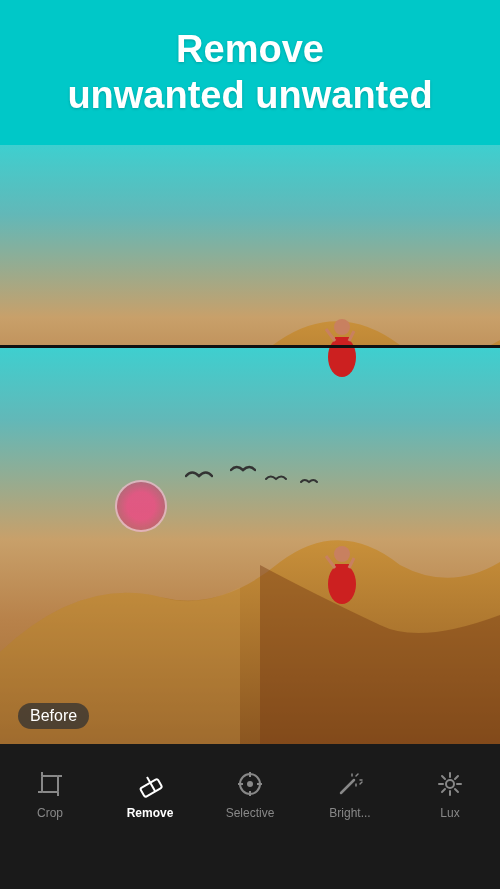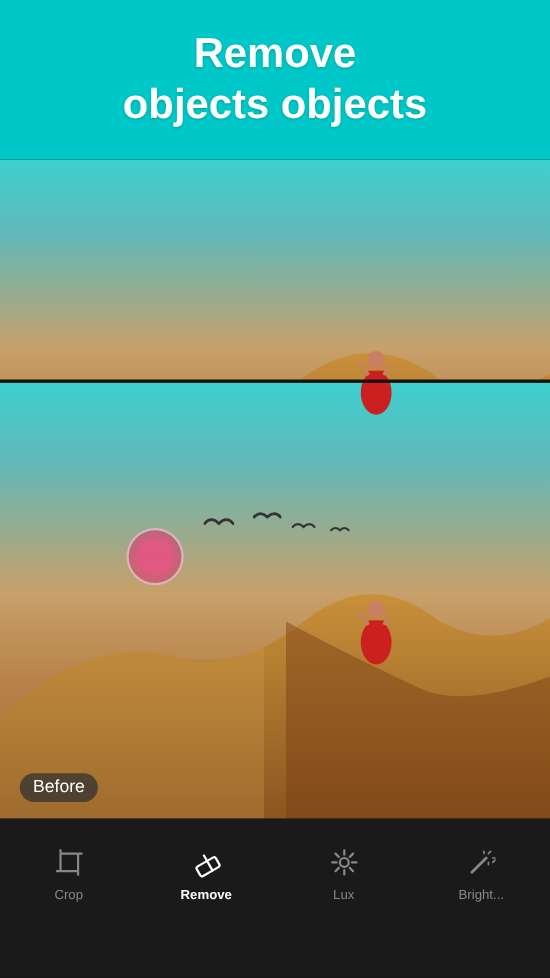--- a/index.html
+++ b/index.html
@@ -177,21 +177,21 @@
       left: 0;
       z-index: 10;
     }
   </style>
 </head>
 <body>
 
 <div class="header">
   <div class="header-title">
     <span>Remove</span><br>
-    <span>objects objects</span>
+    <span>unwanted unwanted</span>
   </div>
 </div>
 
 <div class="after-panel">
 
   <svg class="dune-svg-after" viewBox="0 0 500 200" xmlns="http://www.w3.org/2000/svg" preserveAspectRatio="none" height="200">
     <defs>
       <linearGradient id="dune-grad-a" x1="0%" y1="0%" x2="0%" y2="100%">
         <stop offset="0%" style="stop-color:#c8903a;stop-opacity:1"></stop>
         <stop offset="100%" style="stop-color:#8a5520;stop-opacity:1"></stop>
@@ -290,47 +290,60 @@
     <div class="tool-icon">
       <svg width="30" height="30" viewBox="0 0 30 30" fill="none" xmlns="http://www.w3.org/2000/svg">
 
         <rect x="4" y="14" width="20" height="10" rx="2" stroke="#fff" stroke-width="2" fill="none" transform="rotate(-30 15 15)"></rect>
         <line x1="12" y1="8" x2="20" y2="22" stroke="#fff" stroke-width="2"></line>
       </svg>
     </div>
     <span class="tool-label">Remove</span>
   </div>
 
-
+  <div class="tool-item">
+    <div class="tool-icon">
+      <svg width="28" height="28" viewBox="0 0 28 28" fill="none" xmlns="http://www.w3.org/2000/svg">
+        <circle cx="14" cy="14" r="10" stroke="#888" stroke-width="2" fill="none"></circle>
+        <circle cx="14" cy="14" r="3" fill="#888"></circle>
+        <line x1="14" y1="2" x2="14" y2="7" stroke="#888" stroke-width="2"></line>
+        <line x1="14" y1="21" x2="14" y2="26" stroke="#888" stroke-width="2"></line>
+        <line x1="2" y1="14" x2="7" y2="14" stroke="#888" stroke-width="2"></line>
+        <line x1="21" y1="14" x2="26" y2="14" stroke="#888" stroke-width="2"></line>
+      </svg>
+    </div>
+    <span class="tool-label">Selective</span>
+  </div>
+
+
+  <div class="tool-item">
+    <div class="tool-icon">
+      <svg width="28" height="28" viewBox="0 0 28 28" fill="none" xmlns="http://www.w3.org/2000/svg">
+
+        <line x1="5" y1="23" x2="18" y2="10" stroke="#888" stroke-width="2.5" stroke-linecap="round"></line>
+        <line x1="20" y1="6" x2="22" y2="4" stroke="#888" stroke-width="1.5" stroke-linecap="round"></line>
+        <line x1="24" y1="10" x2="26" y2="10" stroke="#888" stroke-width="1.5" stroke-linecap="round"></line>
+        <line x1="20" y1="14" x2="20" y2="16" stroke="#888" stroke-width="1.5" stroke-linecap="round"></line>
+        <line x1="16" y1="6" x2="16" y2="4" stroke="#888" stroke-width="1.5" stroke-linecap="round"></line>
+        <line x1="24" y1="14" x2="26" y2="12" stroke="#888" stroke-width="1.5" stroke-linecap="round"></line>
+      </svg>
+    </div>
+    <span class="tool-label">Bright...</span>
+  </div>
 
   <div class="tool-item">
     <div class="tool-icon">
       <svg width="28" height="28" viewBox="0 0 28 28" fill="none" xmlns="http://www.w3.org/2000/svg">
         <line x1="6" y1="6" x2="9" y2="9" stroke="#888" stroke-width="2" stroke-linecap="round"></line>
         <line x1="22" y1="6" x2="19" y2="9" stroke="#888" stroke-width="2" stroke-linecap="round"></line>
         <line x1="14" y1="3" x2="14" y2="7" stroke="#888" stroke-width="2" stroke-linecap="round"></line>
         <line x1="22" y1="22" x2="19" y2="19" stroke="#888" stroke-width="2" stroke-linecap="round"></line>
         <line x1="6" y1="22" x2="9" y2="19" stroke="#888" stroke-width="2" stroke-linecap="round"></line>
         <line x1="14" y1="25" x2="14" y2="21" stroke="#888" stroke-width="2" stroke-linecap="round"></line>
         <line x1="3" y1="14" x2="7" y2="14" stroke="#888" stroke-width="2" stroke-linecap="round"></line>
         <line x1="25" y1="14" x2="21" y2="14" stroke="#888" stroke-width="2" stroke-linecap="round"></line>
         <circle cx="14" cy="14" r="4" stroke="#888" stroke-width="2" fill="none"></circle>
       </svg>
     </div>
     <span class="tool-label">Lux</span>
   </div>
 
-  <div class="tool-item">
-    <div class="tool-icon">
-      <svg width="28" height="28" viewBox="0 0 28 28" fill="none" xmlns="http://www.w3.org/2000/svg">
-
-        <line x1="5" y1="23" x2="18" y2="10" stroke="#888" stroke-width="2.5" stroke-linecap="round"></line>
-        <line x1="20" y1="6" x2="22" y2="4" stroke="#888" stroke-width="1.5" stroke-linecap="round"></line>
-        <line x1="24" y1="10" x2="26" y2="10" stroke="#888" stroke-width="1.5" stroke-linecap="round"></line>
-        <line x1="20" y1="14" x2="20" y2="16" stroke="#888" stroke-width="1.5" stroke-linecap="round"></line>
-        <line x1="16" y1="6" x2="16" y2="4" stroke="#888" stroke-width="1.5" stroke-linecap="round"></line>
-        <line x1="24" y1="14" x2="26" y2="12" stroke="#888" stroke-width="1.5" stroke-linecap="round"></line>
-      </svg>
-    </div>
-    <span class="tool-label">Bright...</span>
-  </div>
-
 </div>
 
 </body></html>

